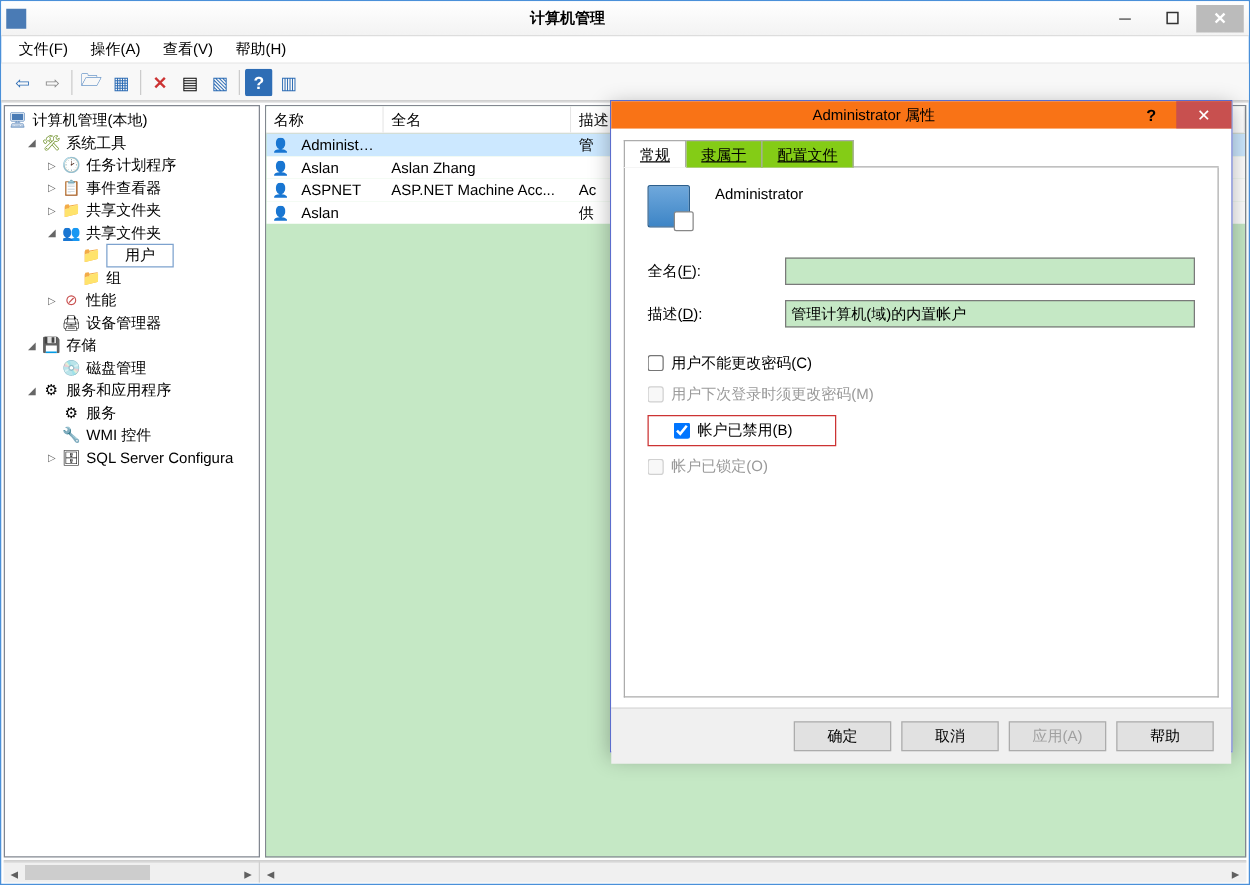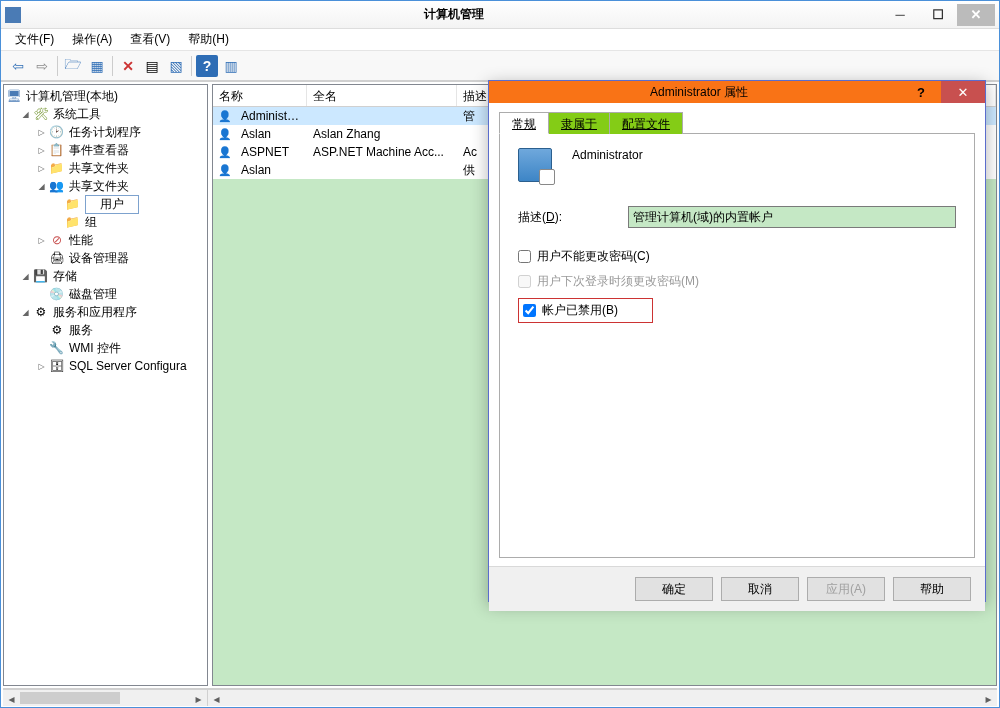--- a/index.html
+++ b/index.html
@@ -72,21 +72,21 @@
 .form-row { display: flex; align-items: center; margin-bottom: 12px; }
 .form-row .lbl { width: 110px; }
 .form-row .u { text-decoration: underline; }
 .form-row input[type=text] { flex: 1; height: 22px; border: 1px solid #7a7a7a; padding: 2px 4px; background: #c5e8c5; }
 .form-row input.desc { background: #c5e8c5; }
 
 .checks { margin-top: 20px; }
 .check-row { display: flex; align-items: center; margin-bottom: 8px; gap: 6px; }
 .check-row.disabled { color: #9a9a9a; }
 .check-row input[type=checkbox] { width: 13px; height: 13px; }
-.highlight-box { border: 1.5px solid #cc3333; padding: 3px 4px 3px 0; display: inline-flex; align-items: center; gap: 6px; }
+.highlight-box { border: 1.5px solid #cc3333; padding: 3px 4px 3px 16px; display: inline-flex; align-items: center; gap: 6px; }
 
 .dialog-buttons { display: flex; justify-content: flex-end; gap: 8px; padding: 10px 14px; background: #f0f0f0; border-top: 1px solid #d9d9d9; }
 .dlg-btn { min-width: 78px; height: 24px; border: 1px solid #acacac; background: #e1e1e1; cursor: default; display: flex; align-items: center; justify-content: center; }
 .dlg-btn.disabled { color: #a0a0a0; }
 
 .icon-folder { color: #e8b44e; }
 .icon-computer { color: #4a7bb5; }
 .icon-tool { color: #6b8e23; }
 .icon-user { color: #5b8fc7; }
 .icon-deny { color: #c8504f; }
@@ -274,39 +274,47 @@
       <div class="tab">隶属于</div>
       <div class="tab">配置文件</div>
     </div>
     <div class="tab-content">
       <div class="user-header">
         <div class="user-icon-big"></div>
         <div>Administrator</div>
       </div>
 
       <div class="form-row">
+        <div class="lbl">全名(<span class="u">F</span>):</div>
+        <input type="text" value="" style="">
+      </div>
+      <div class="form-row">
         <div class="lbl">描述(<span class="u">D</span>):</div>
         <input type="text" class="desc" value="管理计算机(域)的内置帐户" style="">
       </div>
 
       <div class="checks">
         <div class="check-row">
           <input type="checkbox" style="">
           <span>用户不能更改密码(C)</span>
         </div>
         <div class="check-row disabled">
           <input type="checkbox" disabled="" style="">
           <span>用户下次登录时须更改密码(M)</span>
         </div>
         <div class="check-row">
           <span class="highlight-box">
             <input type="checkbox" checked="" style="margin-left: 4px;">
             <span style="padding-right:30px">帐户已禁用(B)</span>
           </span>
         </div>
+        <div class="check-row disabled">
+          <input type="checkbox" disabled="" style="">
+          <span>帐户已锁定(O)</span>
+        </div>
       </div>
     </div>
   </div>
   <div class="dialog-buttons">
     <div class="dlg-btn">确定</div>
     <div class="dlg-btn">取消</div>
     <div class="dlg-btn disabled">应用(A)</div>
     <div class="dlg-btn">帮助</div>
   </div>
 </div>

